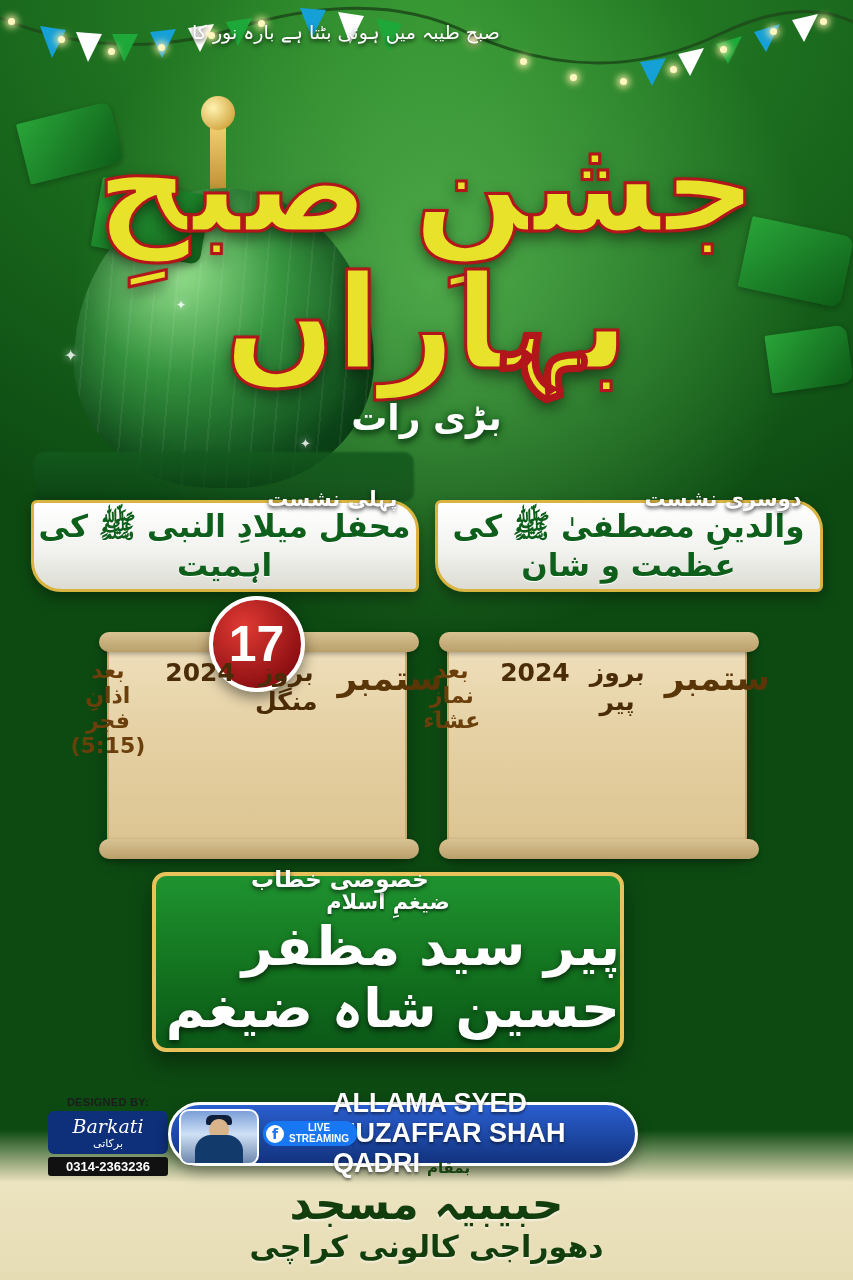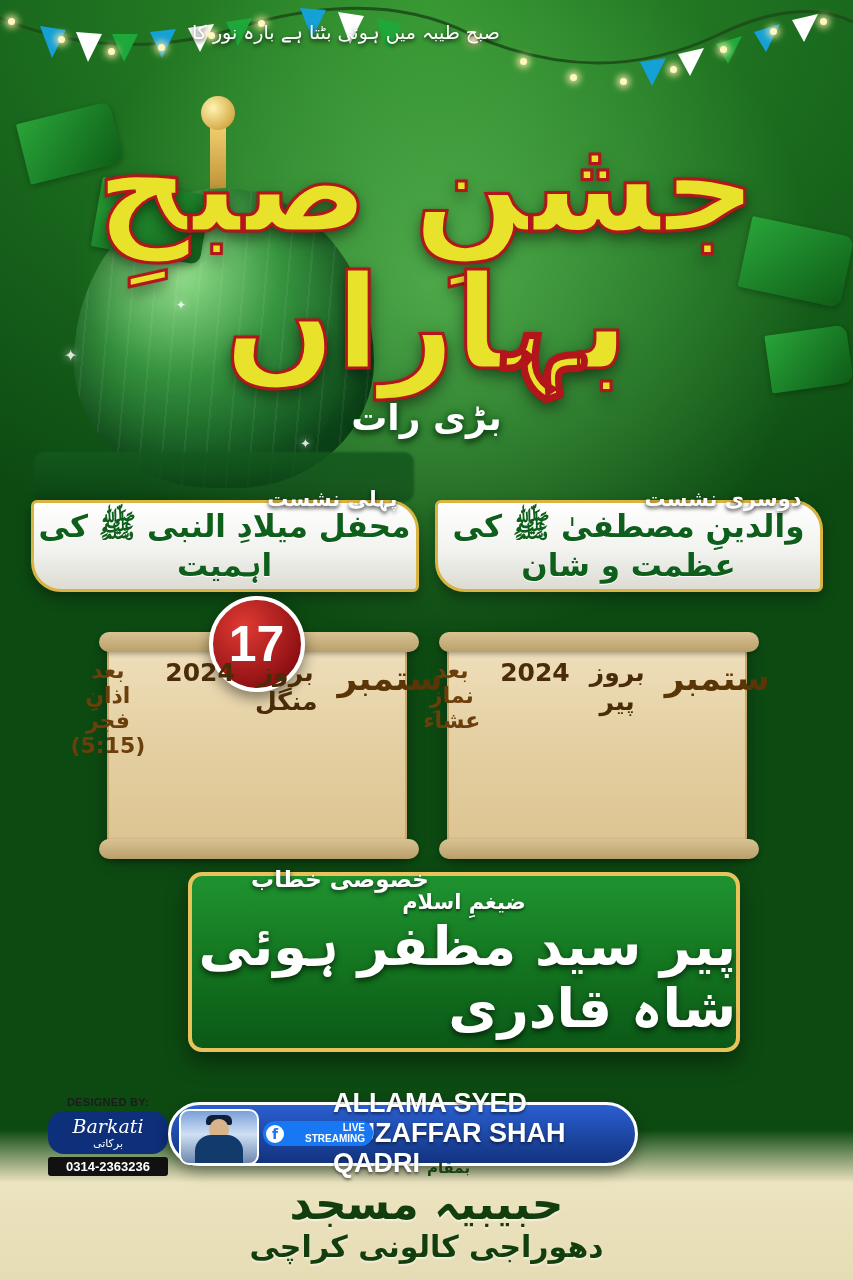--- a/index.html
+++ b/index.html
@@ -187,28 +187,27 @@
     background:linear-gradient(to bottom,#1f8f2a,#0c5a14);
     border:1px solid #a8e08f; border-radius:3px;
     font-size:17px; font-weight:bold;
     box-shadow:0 3px 7px rgba(0,0,0,.4);
   }
   .mid-tag .l1 { font-size:27px; font-weight:bold; margin-top:22px; text-shadow:0 2px 5px rgba(0,0,0,.7); }
   .mid-tag .l2 { font-size:27px; font-weight:bold; text-shadow:0 2px 5px rgba(0,0,0,.7); }
   
   .speaker-panel {
     position:absolute; top:872px; left:152px;
-    width:552px; height:180px;
+    width:472px; height:180px;
     background: linear-gradient(to bottom, #1f9330 0%, #13731f 55%, #0b5817 100%);
     border:4px solid #e8c25a;
     border-radius:14px;
     box-shadow:0 10px 22px rgba(0,0,0,.4);
     display:flex; flex-direction:column; align-items:center; justify-content:center;
     direction:rtl;
-    margin-left:36px;
   }
   .sp-sub {
     font-family:"DejaVu Sans", sans-serif;
     font-size:21px; font-weight:bold; color:#ffffff; margin-top:6px;
     text-shadow:0 2px 3px rgba(0,0,0,.6);
   }
   .sp-name {
     font-family:"DejaVu Sans", sans-serif;
     font-size:54px; font-weight:bold; color:#ffffff;
     margin-top:2px; line-height:1.15;
@@ -220,21 +219,21 @@
     font-family:"DejaVu Sans", sans-serif;
     text-shadow:0 2px 5px rgba(0,0,0,.7); z-index:6;
   }
   
   .designer {
     position:absolute; left:48px; top:1096px; width:120px;
     text-align:center; font-family:"Liberation Sans", sans-serif;
   }
   .designer .dtitle { font-size:11px; font-weight:bold; color:#1c1c1c; letter-spacing:.3px; }
   .designer .dbox {
-    margin-top:3px; background:#0e2f7a; border-radius:16px; padding:4px 2px;
+    margin-top:3px; background:#0e2f7a; border-radius:6px; padding:4px 2px;
     color:#fff;
   }
   .designer .dname { font-family:"DejaVu Serif", serif; font-style:italic; font-size:19px; }
   .designer .durdu { font-family:"DejaVu Sans", sans-serif; font-size:11px; }
   .designer .dphone {
     margin-top:3px; background:#111; color:#fff; font-size:13px; font-weight:bold;
     border-radius:3px; padding:2px 4px;
   }
   
   .livebar {
@@ -267,21 +266,21 @@
   .fb-chip {
     position:absolute; left:92px; top:16px;
     display:flex; align-items:center; gap:5px;
     background:#1877f2; border-radius:12px; padding:2px 8px 2px 3px;
   }
   .fb-circle {
     width:18px; height:18px; border-radius:50%; background:#fff; color:#1877f2;
     font-family:"DejaVu Sans", sans-serif; font-size:14px; font-weight:bold;
     display:flex; align-items:center; justify-content:center; line-height:1;
   }
-  .fb-text { color:#fff; font-size:10px; font-weight:bold; line-height:1.05; text-align:right;margin-left:16px; }
+  .fb-text { color:#fff; font-size:10px; font-weight:bold; line-height:1.05; text-align:center; }
   .live-name {
     color:#ffffff; font-size:27px; font-weight:bold; line-height:1.1;
     font-family:"Liberation Sans", sans-serif;
     text-shadow:0 2px 3px rgba(0,0,0,.5);
     margin-left:84px;
   }
   
   .venue {
     position:absolute; left:0; bottom:16px; width:853px; text-align:center;
     direction:rtl;
@@ -399,21 +398,21 @@
         <div class="scroll-day">2024</div>
         <div class="scroll-note">بعد اذانِ فجر (5:15)</div>
       </div>
     </div>
   </div>
 
 
   <div class="khasoosi">خصوصی خطاب</div>
   <div class="speaker-panel">
     <div class="sp-sub">ضیغمِ اسلام</div>
-    <div class="sp-name">پیر سید مظفر ہوئی شاہ قادری</div>
+    <div class="sp-name">پیر سید مظفر حسین شاہ ضیغم</div>
   </div>
 
   <div class="sand"></div>
 
   <div class="designer">
     <div class="dtitle">DESIGNED BY:</div>
     <div class="dbox">
       <div class="dname">Barkati</div>
       <div class="durdu">برکاتی</div>
     </div>

